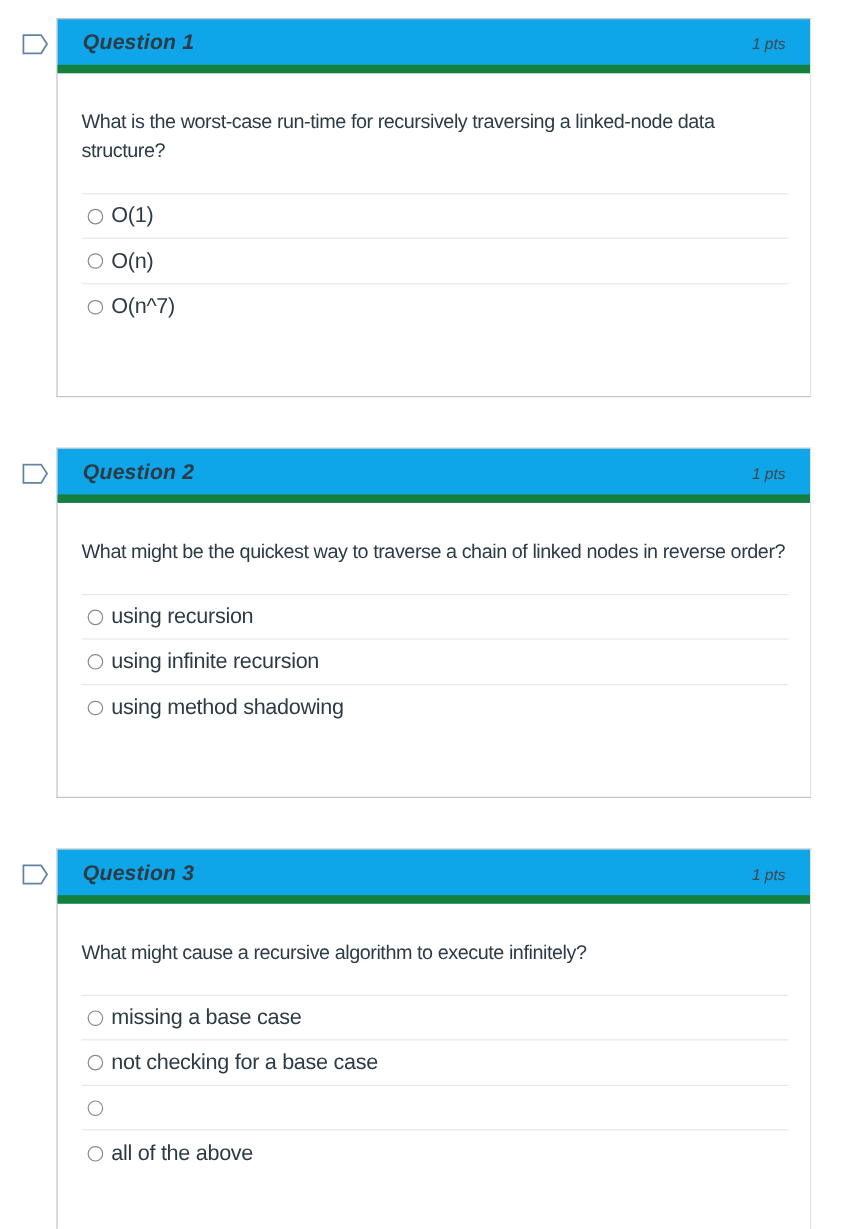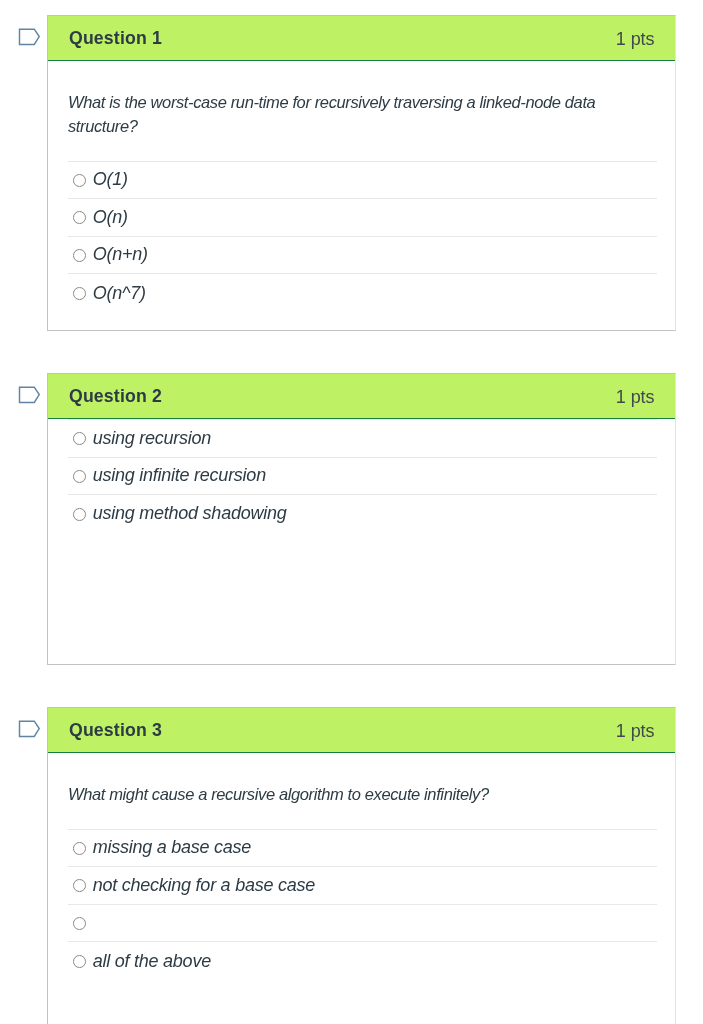--- a/index.html
+++ b/index.html
@@ -3,24 +3,24 @@
 <meta charset="utf-8">
 <style>
   html,body{margin:0;padding:0;}
   body{
     width:703px;height:1024px;overflow:hidden;background:#ffffff;
     font-family:"Liberation Sans",sans-serif;
     -webkit-font-smoothing:antialiased;
   }
   .quiz{position:relative;width:703px;height:1024px;}
   .qblock{position:absolute;left:47px;width:628.5px;border:1px solid #c1c3c5;border-right-color:#e2e3e4;box-sizing:border-box;background:#fff;}
-  .qhead{height:45px;background:#bef264;border-bottom:1px solid #15803d;display:flex;align-items:center;justify-content:space-between;padding:0 20px 0 21px;box-sizing:border-box;}
+  .qhead{height:45px;background:#0ea5e9;border-bottom:7px solid #15803d;display:flex;align-items:center;justify-content:space-between;padding:0 20px 0 21px;box-sizing:border-box;font-style:italic;}
   .qname{position:relative;top:0.5px;font-size:17.7px;font-weight:bold;letter-spacing:0.15px;color:#2d3b45;white-space:nowrap;}
-  .qpts{position:relative;top:1px;font-size:18px;letter-spacing:-0.05px;color:#41484d;white-space:nowrap;}
-  .qbody{padding:0 18px 0 20px;font-style:italic;}
+  .qpts{position:relative;top:1px;font-size:13px;letter-spacing:-0.05px;color:#41484d;white-space:nowrap;}
+  .qbody{padding:0 18px 0 20px;}
   .qtext{font-size:16.5px;letter-spacing:-0.38px;color:#2d3b45;line-height:24px;padding-top:28.5px;padding-bottom:23px;width:600px;}
   .answers{border-top:1px solid #e8e8e8;}
   .ans{display:flex;align-items:center;height:37.6px;border-bottom:1px solid #e8e8e8;box-sizing:border-box;}
   .ans:last-child{border-bottom:none;}
   .radio{position:relative;top:0.5px;width:12.8px;height:12.8px;border:1px solid #8a8a8a;border-radius:50%;box-sizing:border-box;margin-left:5px;margin-right:7px;flex:0 0 auto;}
   .anstext{font-size:18px;letter-spacing:-0.25px;color:#2d3b45;white-space:nowrap;}
   .flag{position:absolute;left:18.4px;width:23px;height:19px;line-height:0;}
 </style>
 </head>
 <body>
@@ -42,40 +42,37 @@
           <div class="ans">
             <span class="radio"></span>
             <span class="anstext">O(1)</span>
           </div>
           <div class="ans">
             <span class="radio"></span>
             <span class="anstext">O(n)</span>
           </div>
           <div class="ans">
             <span class="radio"></span>
-            <span class="anstext">O(n+n)</span>
-          </div>
-          <div class="ans">
-            <span class="radio"></span>
             <span class="anstext">O(n^7)</span>
           </div>
       </div>
     </div>
   </div>
   <span class="flag" style="top:385.6px;">
     <svg viewBox="0 0 23 19" width="23" height="19">
         <path d="M1.5 1.2 L16.3 1.2 L21.2 8.6 L16.3 16.4 L1.5 16.4 Z" fill="none" stroke="#6283a3" stroke-width="1.45" stroke-linejoin="miter"></path>
       </svg>
   </span>
   <div class="qblock" style="top:373px;height:292px;">
     <div class="qhead">
       <div class="qname">Question 2</div>
       <div class="qpts">1 pts</div>
     </div>
     <div class="qbody">
+      <div class="qtext">What might be the quickest way to traverse a chain of linked nodes in reverse order?</div>
       <div class="answers">
           <div class="ans">
             <span class="radio"></span>
             <span class="anstext">using recursion</span>
           </div>
           <div class="ans">
             <span class="radio"></span>
             <span class="anstext">using infinite recursion</span>
           </div>
           <div class="ans">

